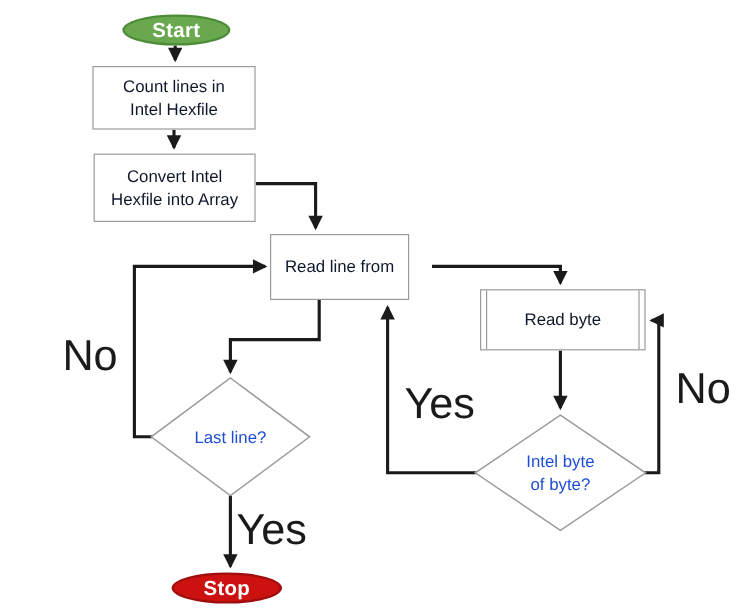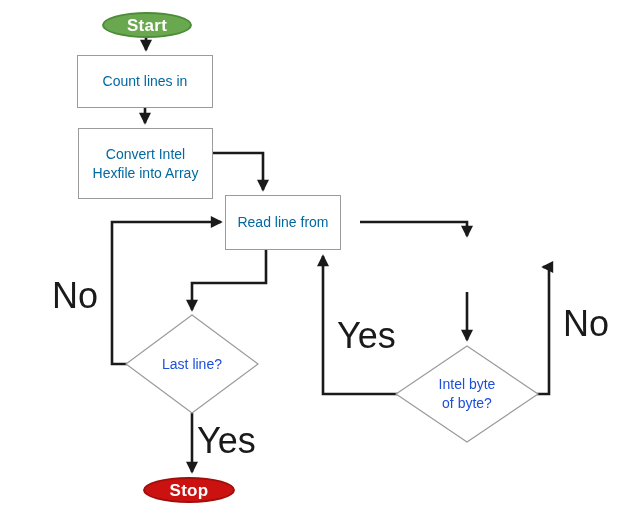--- a/index.html
+++ b/index.html
@@ -33,21 +33,21 @@
     box-sizing: border-box;
     background: #ffffff;
     border: 1px solid #9b9b9b;
     display: flex;
     flex-direction: column;
     align-items: center;
     justify-content: center;
     text-align: center;
     font-size: 14px;
     line-height: 19px;
-    color: #0369a1;
+    color: #0f172a;
   }
   .terminator {
     border-radius: 50%;
     color: #ffffff;
     font-size: 17px;
     line-height: 1;
     font-weight: 600;
     letter-spacing: 0.3px;
   }
   .terminator.start {
@@ -112,31 +112,35 @@
     <polygon class="decision-shape" points="192,315 258,364 192,413 126,364"></polygon>
     <polygon class="decision-shape" points="467,346 538,394 467,442 396,394"></polygon>
   </svg>
 
   <div class="node terminator start" style="left:102px; top:12px; width:90px; height:26px;">
     <span>Start</span>
   </div>
 
   <div class="node" style="left:77px; top:55px; width:136px; height:53px;">
     <div>Count lines in</div>
+    <div>Intel Hexfile</div>
   </div>
 
-  <div class="node" style="left:78px; top:128px; width:135px; height:71px;">
+  <div class="node" style="left:78px; top:128px; width:135px; height:57px;">
     <div>Convert Intel</div>
     <div>Hexfile into Array</div>
   </div>
 
   <div class="node" style="left:225px; top:195px; width:116px; height:55px;">
     <div>Read line from</div>
   </div>
 
+  <div class="node predefined" style="left:400px; top:241px; width:138px; height:51px;">
+    <div>Read byte</div>
+  </div>
 
   <div class="decision-label" style="left:132px; top:355px; width:120px;">Last line?</div>
 
   <div class="decision-label" style="left:407px; top:375px; width:120px;">
     <div>Intel byte</div>
     <div>of byte?</div>
   </div>
 
   <div class="node terminator stop" style="left:143px; top:477px; width:92px; height:26px;">
     <span>Stop</span>

